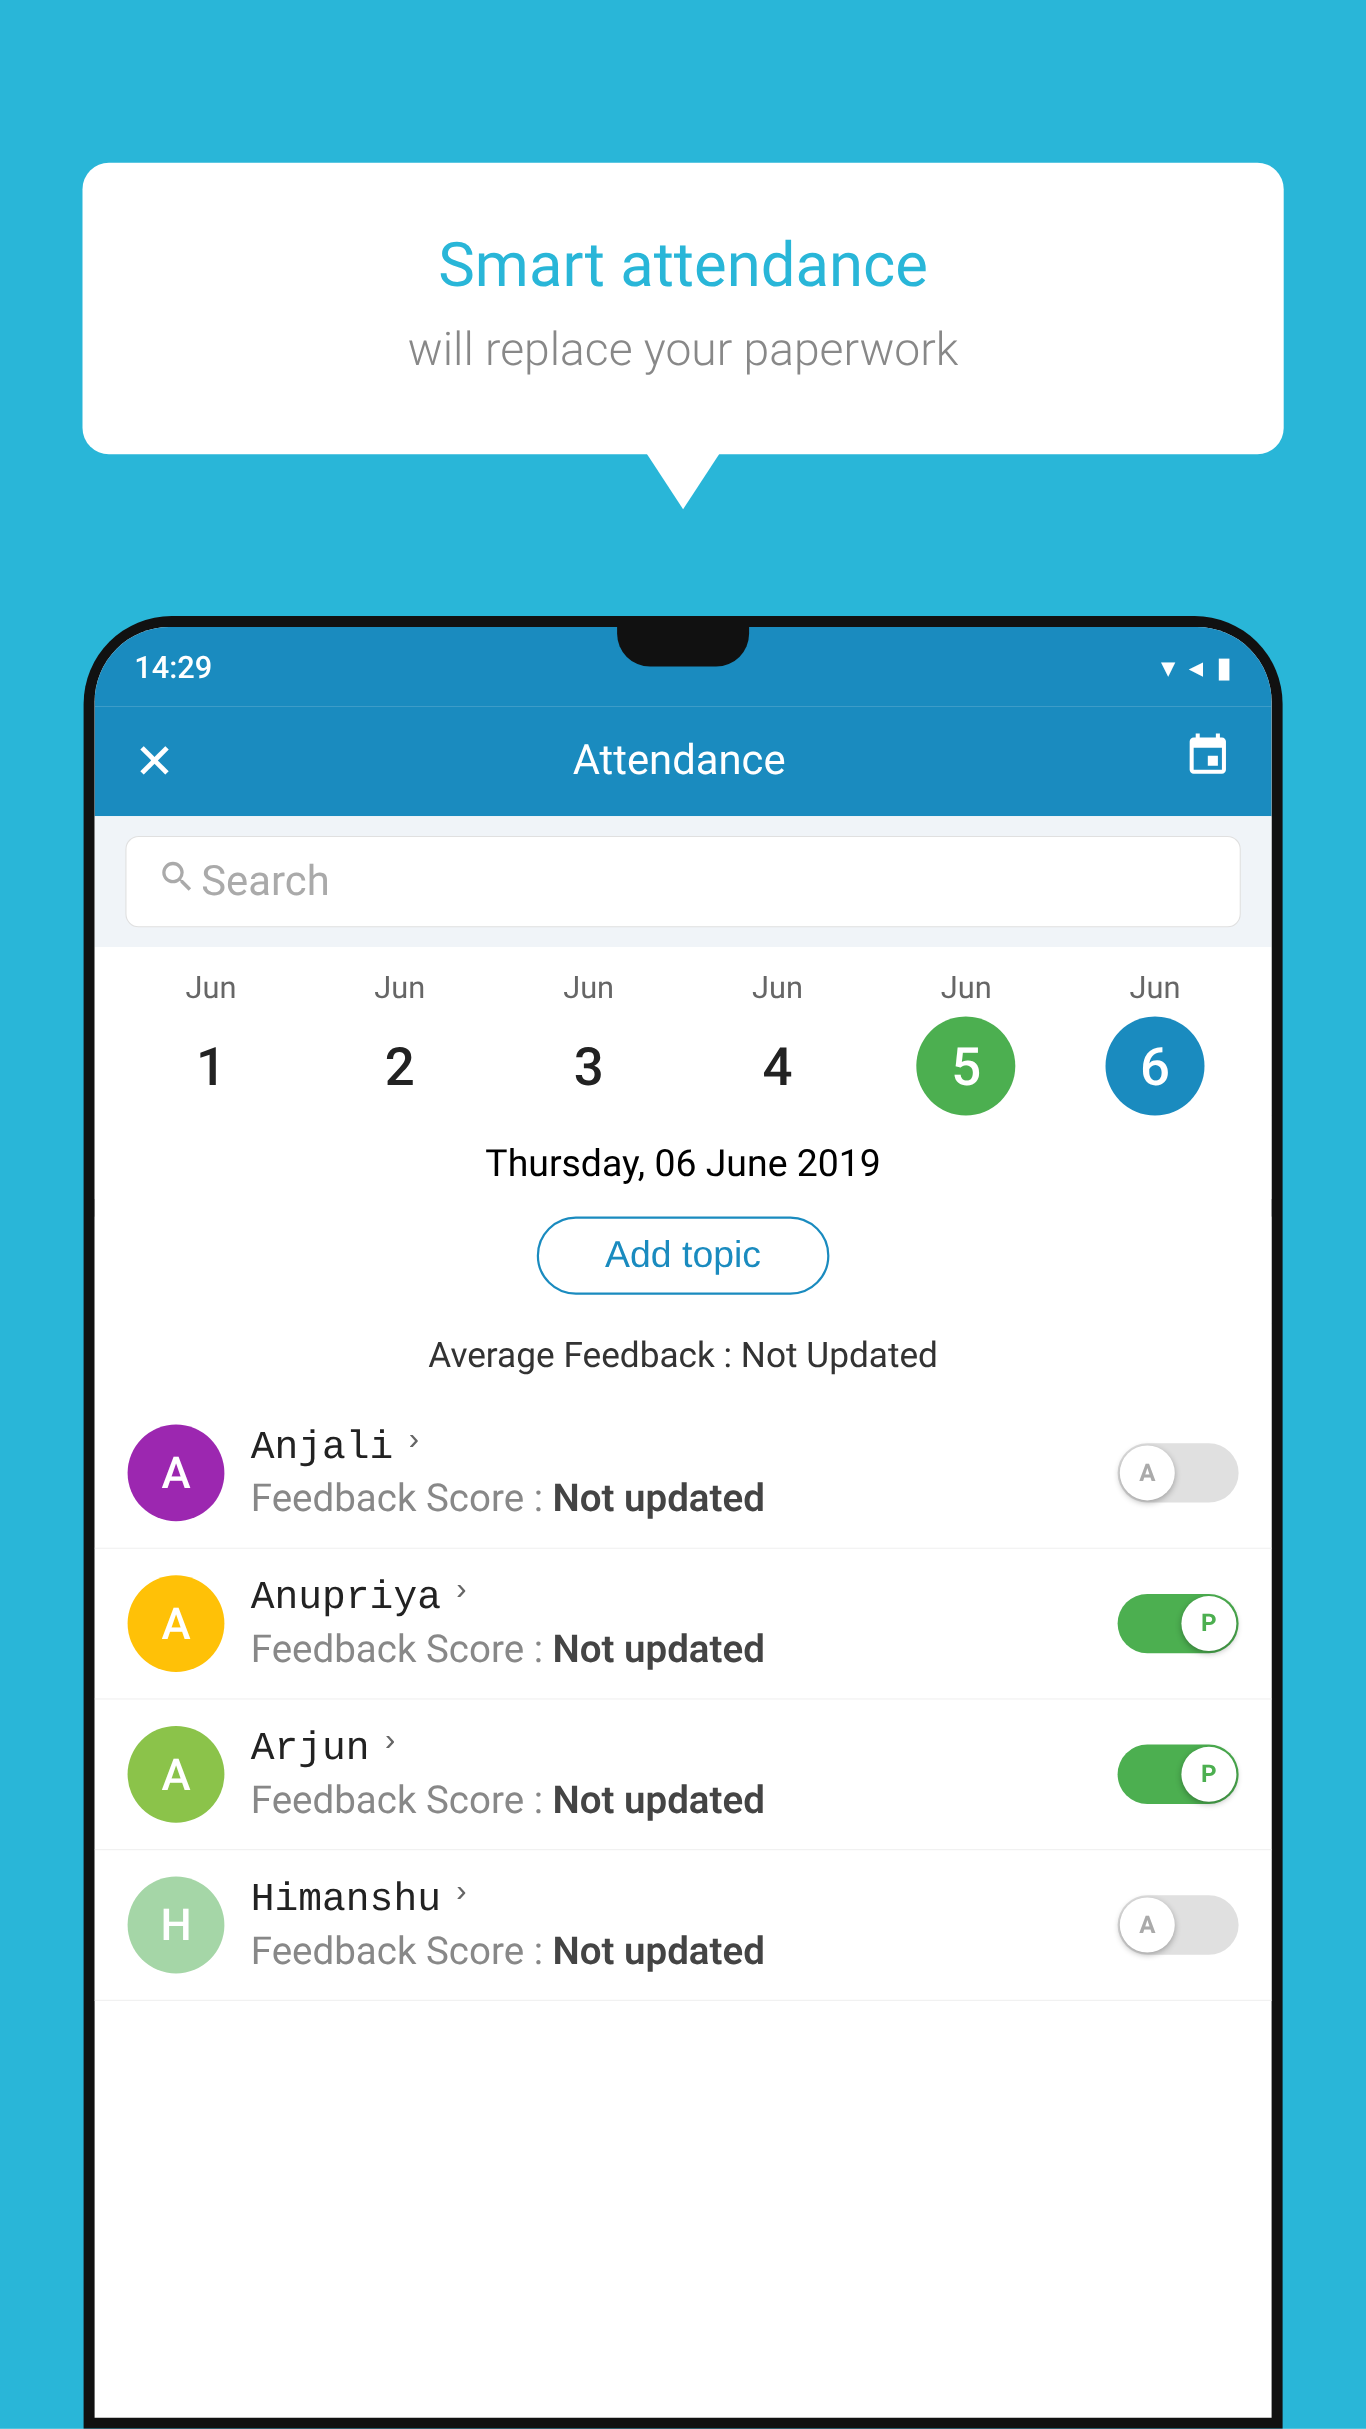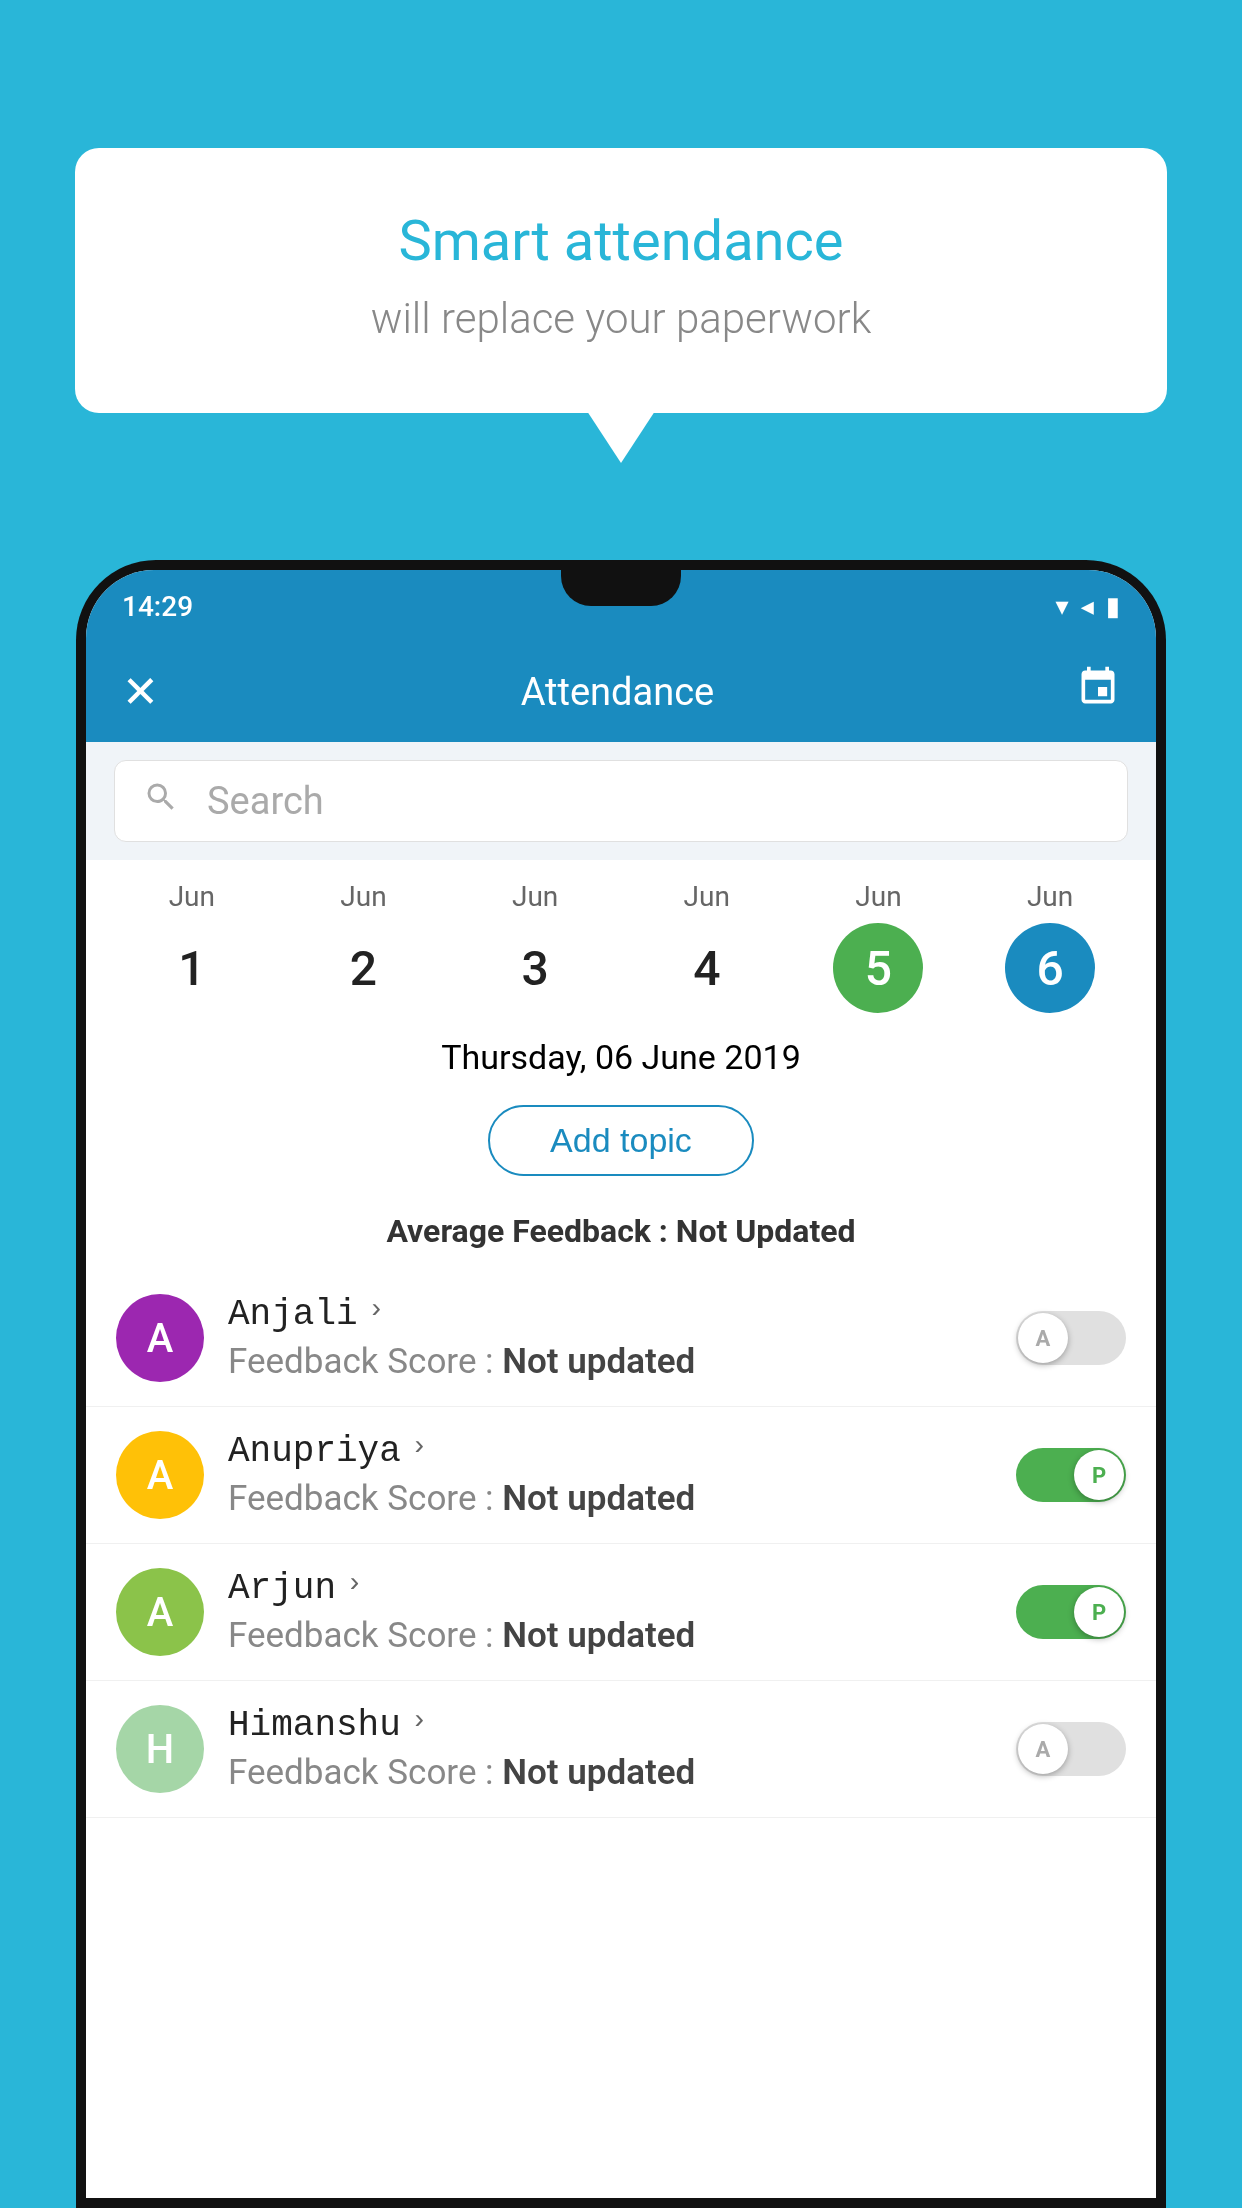--- a/index.html
+++ b/index.html
@@ -150,21 +150,21 @@
       padding: 18px 28px;
       background: #f0f4f8;
     }
 
     .search-bar {
       background: white;
       border-radius: 12px;
       display: flex;
       align-items: center;
       padding: 18px 28px;
-      gap: 28px;
+      gap: 4px;
       border: 1px solid #e0e0e0;
     }
 
     .search-icon-svg {
       color: #999;
       font-size: 34px;
     }
 
     .search-input-text {
       color: #aaa;
@@ -240,21 +240,21 @@
     
     .avg-feedback {
       text-align: center;
       padding: 10px 0 20px;
       font-size: 32px;
       color: #666;
       background: white;
     }
 
     .avg-feedback span {
-      font-weight: 700;
+      font-weight: 400;
       color: #333;
       margin-top: 16px;
     }
 
     
     .student-list {
       background: white;
     }
 
     .student-item {

